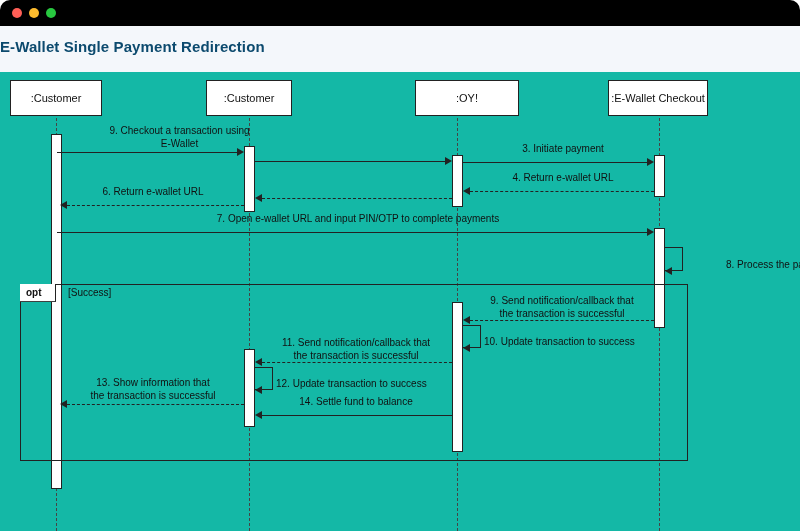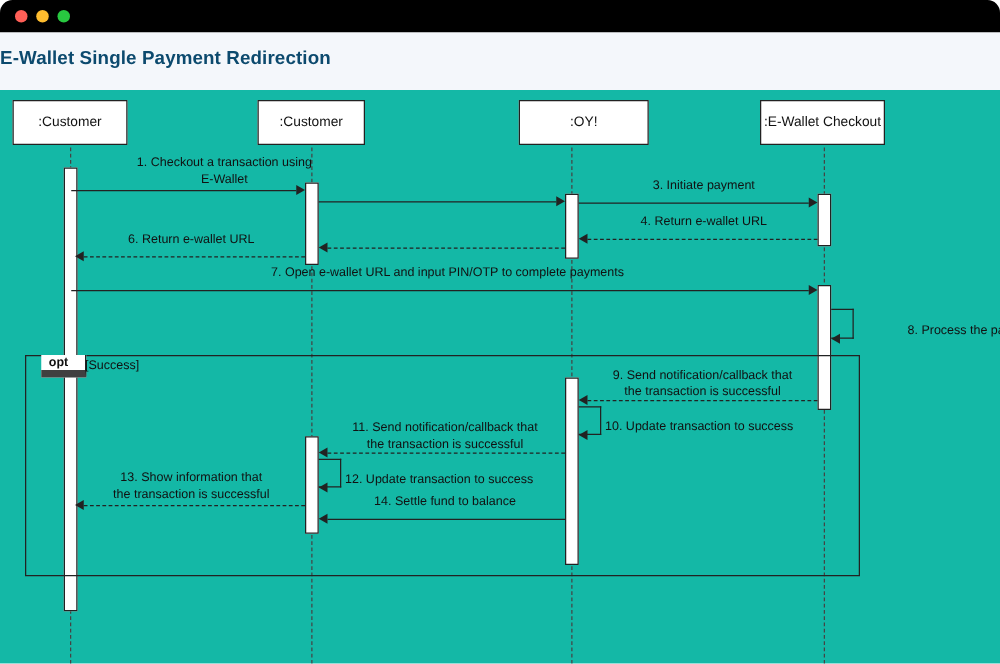--- a/index.html
+++ b/index.html
@@ -127,29 +127,28 @@
   .frag {
     position: absolute;
     box-sizing: border-box;
     border: 1px solid #222222;
     background: transparent;
   }
   .frag-tab {
     position: absolute;
     box-sizing: border-box;
     border-right: 1px solid #222222;
-    border-bottom: 6px solid #404040;
+    border-bottom: 1px solid #404040;
     background: #ffffff;
     font-size: 10px;
     font-weight: bold;
     color: #111111;
     display: flex;
     align-items: center;
     padding-left: 6px;
-    margin-left: 13px;
   }
   .frag-guard {
     position: absolute;
     font-size: 10px;
     color: #111111;
   }
 </style>
 </head>
 <body>
 
@@ -185,21 +184,21 @@
     </div>
 
     <div class="activation" style="left:51px; top:62px; height:355px;"></div>
     <div class="activation" style="left:244px; top:74px; height:66px;"></div>
     <div class="activation" style="left:244px; top:277px; height:78px;"></div>
     <div class="activation" style="left:452px; top:83px; height:52px;"></div>
     <div class="activation" style="left:452px; top:230px; height:150px;"></div>
     <div class="activation" style="left:654px; top:83px; height:42px;"></div>
     <div class="activation" style="left:654px; top:156px; height:100px;"></div>
 
-    <div class="msg-label" style="left:62px; top:52px; width:235px;">1. Checkout a transaction using
+    <div class="msg-label" style="left:62px; top:52px; width:235px;">9. Checkout a transaction using
 E-Wallet</div>
     <div class="msg-line" style="left:57px; top:80px; width:180px;"></div>
     <div class="arrow right" style="left:237px; top:76px;"></div>
 
     <div class="msg-line" style="left:255px; top:89px; width:190px;"></div>
     <div class="arrow right" style="left:445px; top:85px;"></div>
 
     <div class="msg-label" style="left:466px; top:70px; width:194px;">3. Initiate payment</div>
     <div class="msg-line" style="left:463px; top:90px; width:184px;"></div>
     <div class="arrow right" style="left:647px; top:86px;"></div>

